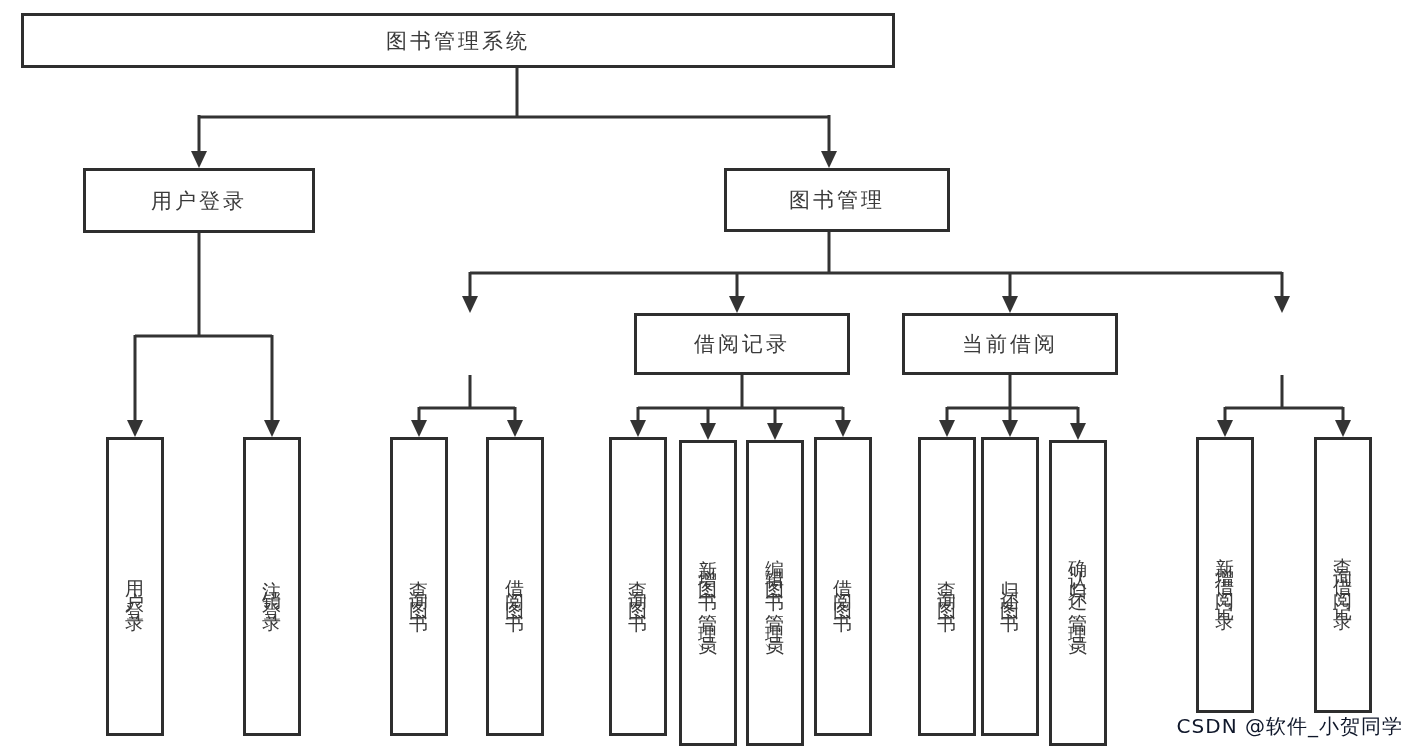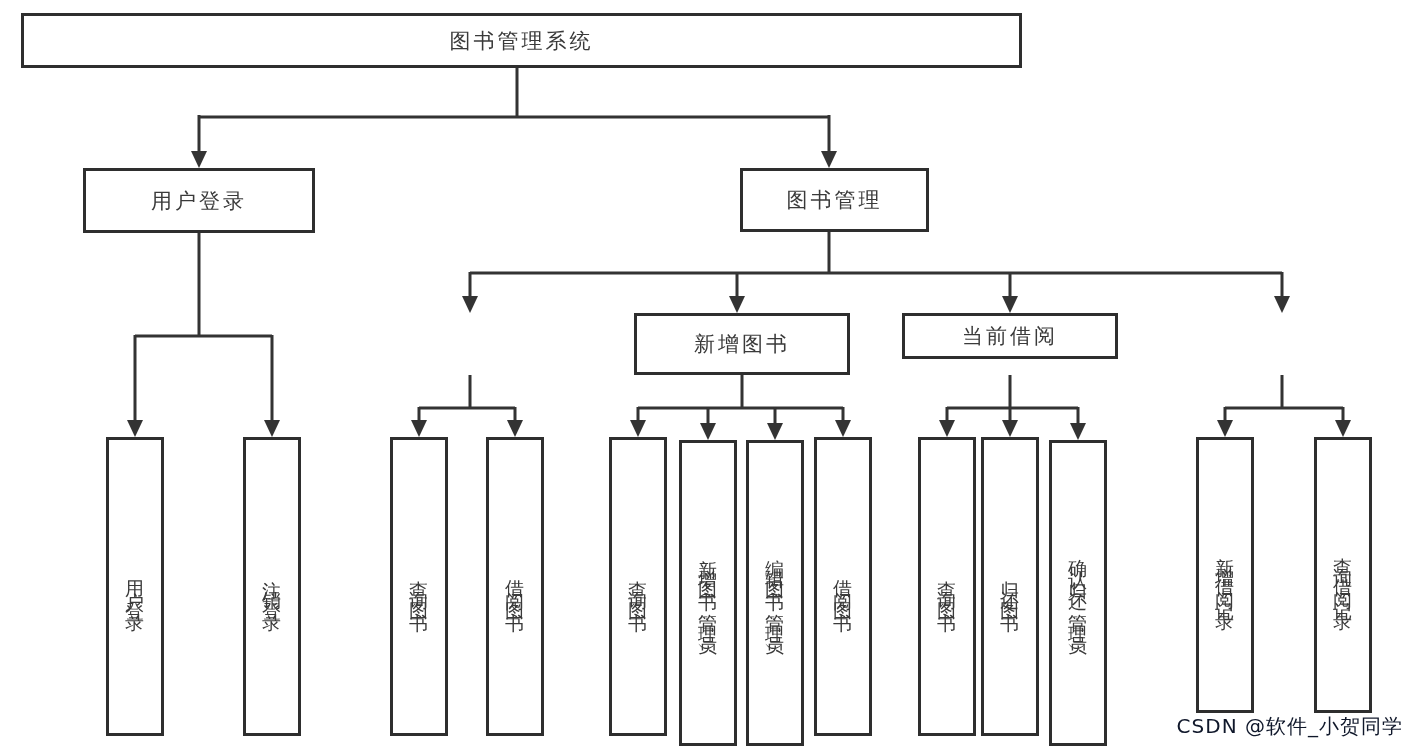--- a/index.html
+++ b/index.html
@@ -59,27 +59,27 @@
       <polygon points="767,423 783,423 775,440"></polygon>
       <polygon points="835,420 851,420 843,437"></polygon>
       <polygon points="939,420 955,420 947,437"></polygon>
       <polygon points="1002,420 1018,420 1010,437"></polygon>
       <polygon points="1070,423 1086,423 1078,440"></polygon>
       <polygon points="1217,420 1233,420 1225,437"></polygon>
       <polygon points="1335,420 1351,420 1343,437"></polygon>
     </g>
   </svg>
 
-  <div class="node hnode" style="left:21px;top:13px;width:1001px;height:55px">图书管理系统</div>
+  <div class="node hnode" style="left:21px;top:13px;width:874px;height:55px">图书管理系统</div>
 
   <div class="node hnode" style="left:83px;top:168px;width:232px;height:65px">用户登录</div>
-  <div class="node hnode" style="left:740px;top:168px;width:189px;height:64px">图书管理</div>
+  <div class="node hnode" style="left:724px;top:168px;width:226px;height:64px">图书管理</div>
 
-  <div class="node hnode" style="left:634px;top:313px;width:216px;height:62px">新增图书</div>
-  <div class="node hnode" style="left:902px;top:313px;width:216px;height:46px">当前借阅</div>
+  <div class="node hnode" style="left:634px;top:313px;width:216px;height:62px">借阅记录</div>
+  <div class="node hnode" style="left:902px;top:313px;width:216px;height:62px">当前借阅</div>
 
   <div class="node leaf" style="left:106px;top:437px;width:58px;height:299px">用户登录</div>
   <div class="node leaf" style="left:243px;top:437px;width:58px;height:299px">注销登录</div>
 
   <div class="node leaf" style="left:390px;top:437px;width:58px;height:299px">查询图书</div>
   <div class="node leaf" style="left:486px;top:437px;width:58px;height:299px">借阅图书</div>
 
   <div class="node leaf" style="left:609px;top:437px;width:58px;height:299px">查询图书</div>
   <div class="node leaf" style="left:679px;top:440px;width:58px;height:306px">新增图书（管理员）</div>
   <div class="node leaf" style="left:746px;top:440px;width:58px;height:306px">编辑图书（管理员）</div>

